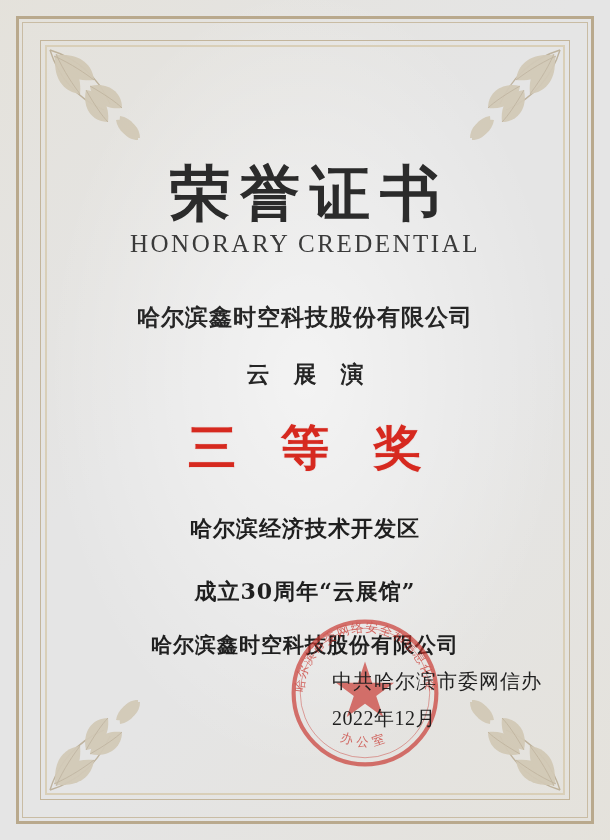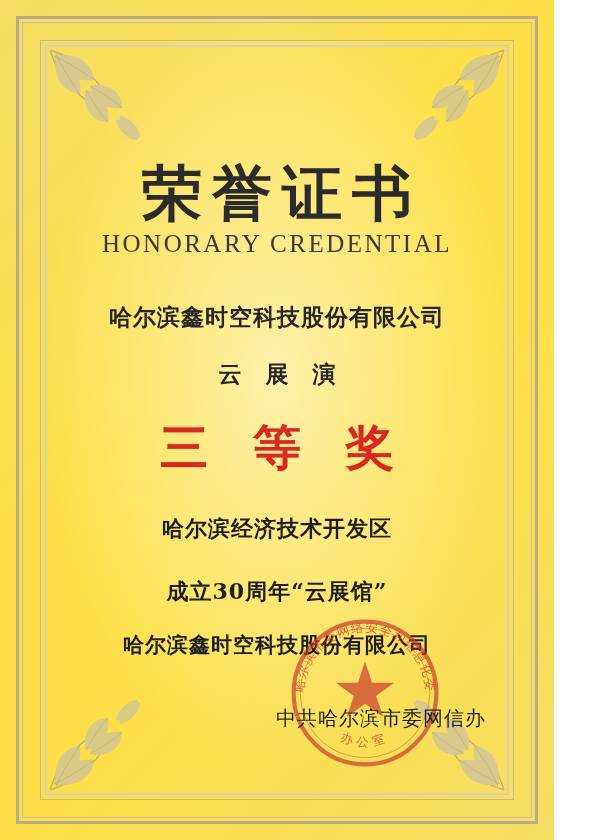--- a/index.html
+++ b/index.html
@@ -9,23 +9,23 @@
   }
   body {
     width: 610px;
     height: 840px;
     font-family: "Liberation Serif", serif;
     overflow: hidden;
   }
 
   .certificate {
     position: relative;
-    width: 554px;
+    width: 610px;
     height: 840px;
-    background: #fde047;
+    background: #e5e5e5;
     box-sizing: border-box;
     overflow: hidden;
   }
 
   
   .paper-texture {
     position: absolute;
     inset: 0;
     background:
       radial-gradient(ellipse at 50% 45%, rgba(255,255,255,0.55) 0%, rgba(250,246,232,0.0) 60%),
@@ -329,15 +329,16 @@
         <textPath href="#sealArcTop" startOffset="50%" text-anchor="middle">中共哈尔滨市委网络安全和信息化委员会</textPath>
       </text>
       <text font-family="'DejaVu Serif', serif" font-size="15" fill="#c8322b" opacity="0.9" letter-spacing="6">
         <textPath href="#sealArcBottom" startOffset="50%" text-anchor="middle">办公室</textPath>
       </text>
     </svg>
   </div>
 
   <div class="signature">
     <div class="sig-line">中共哈尔滨市委网信办</div>
+    <div class="sig-date">2022年12月</div>
   </div>
 
 </div>
 
 </body></html>

